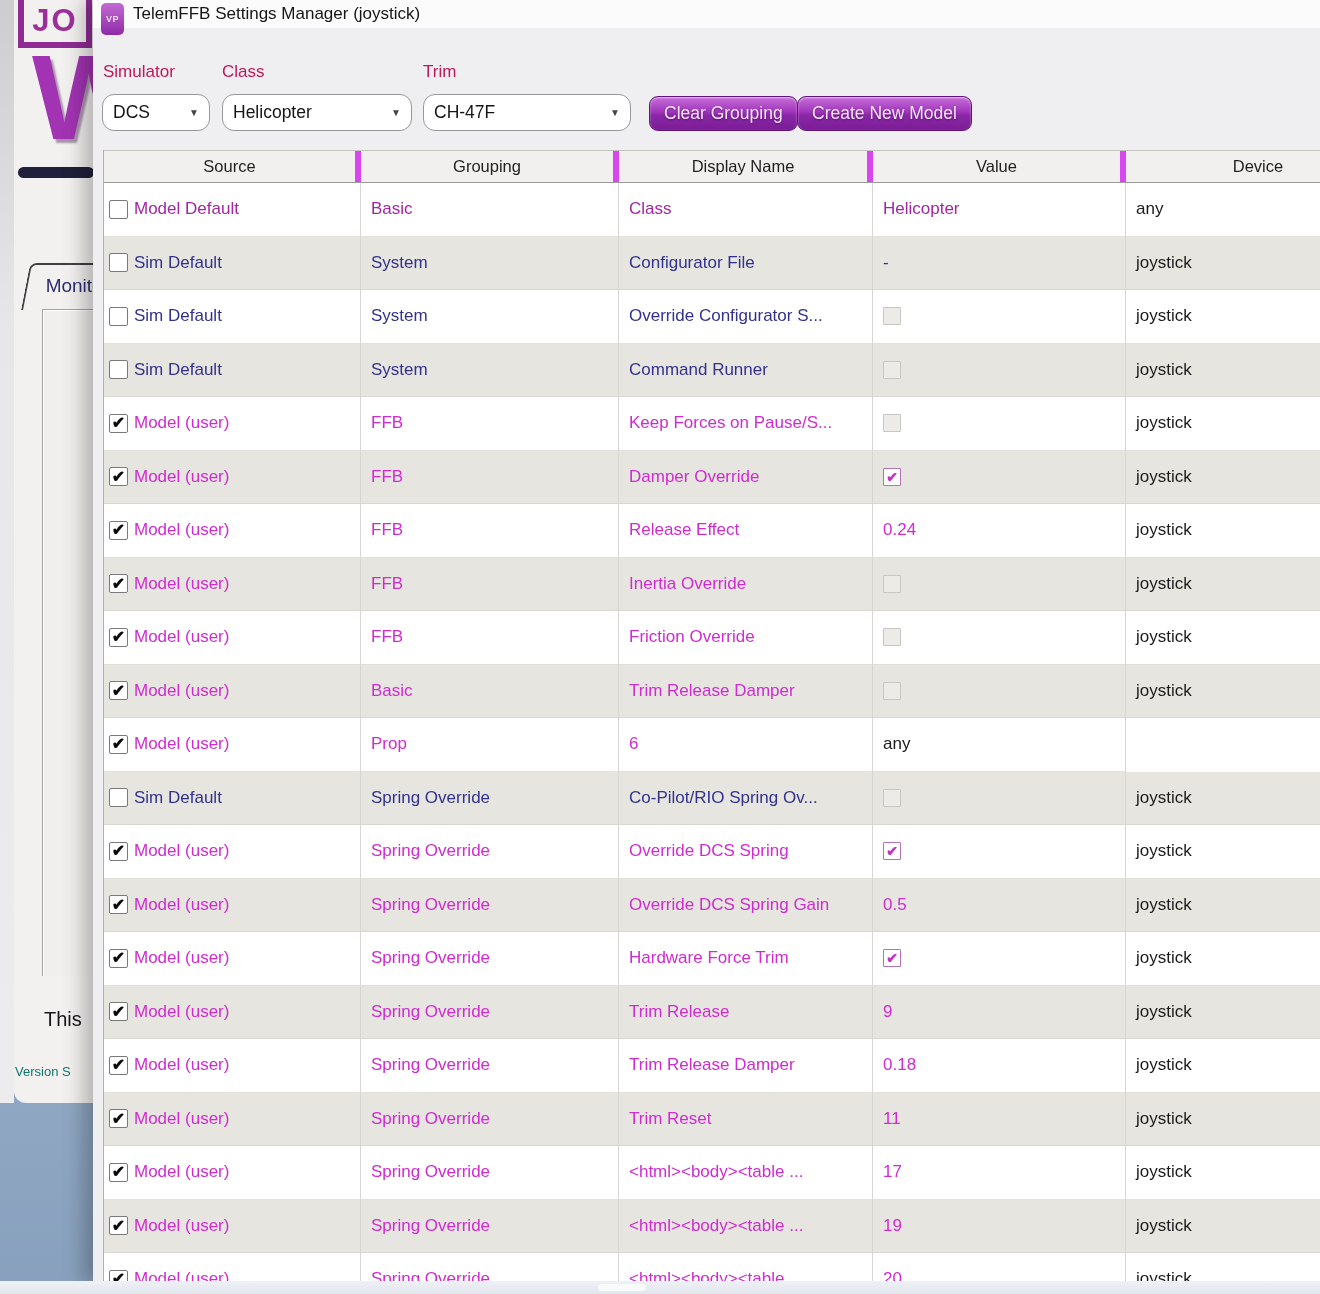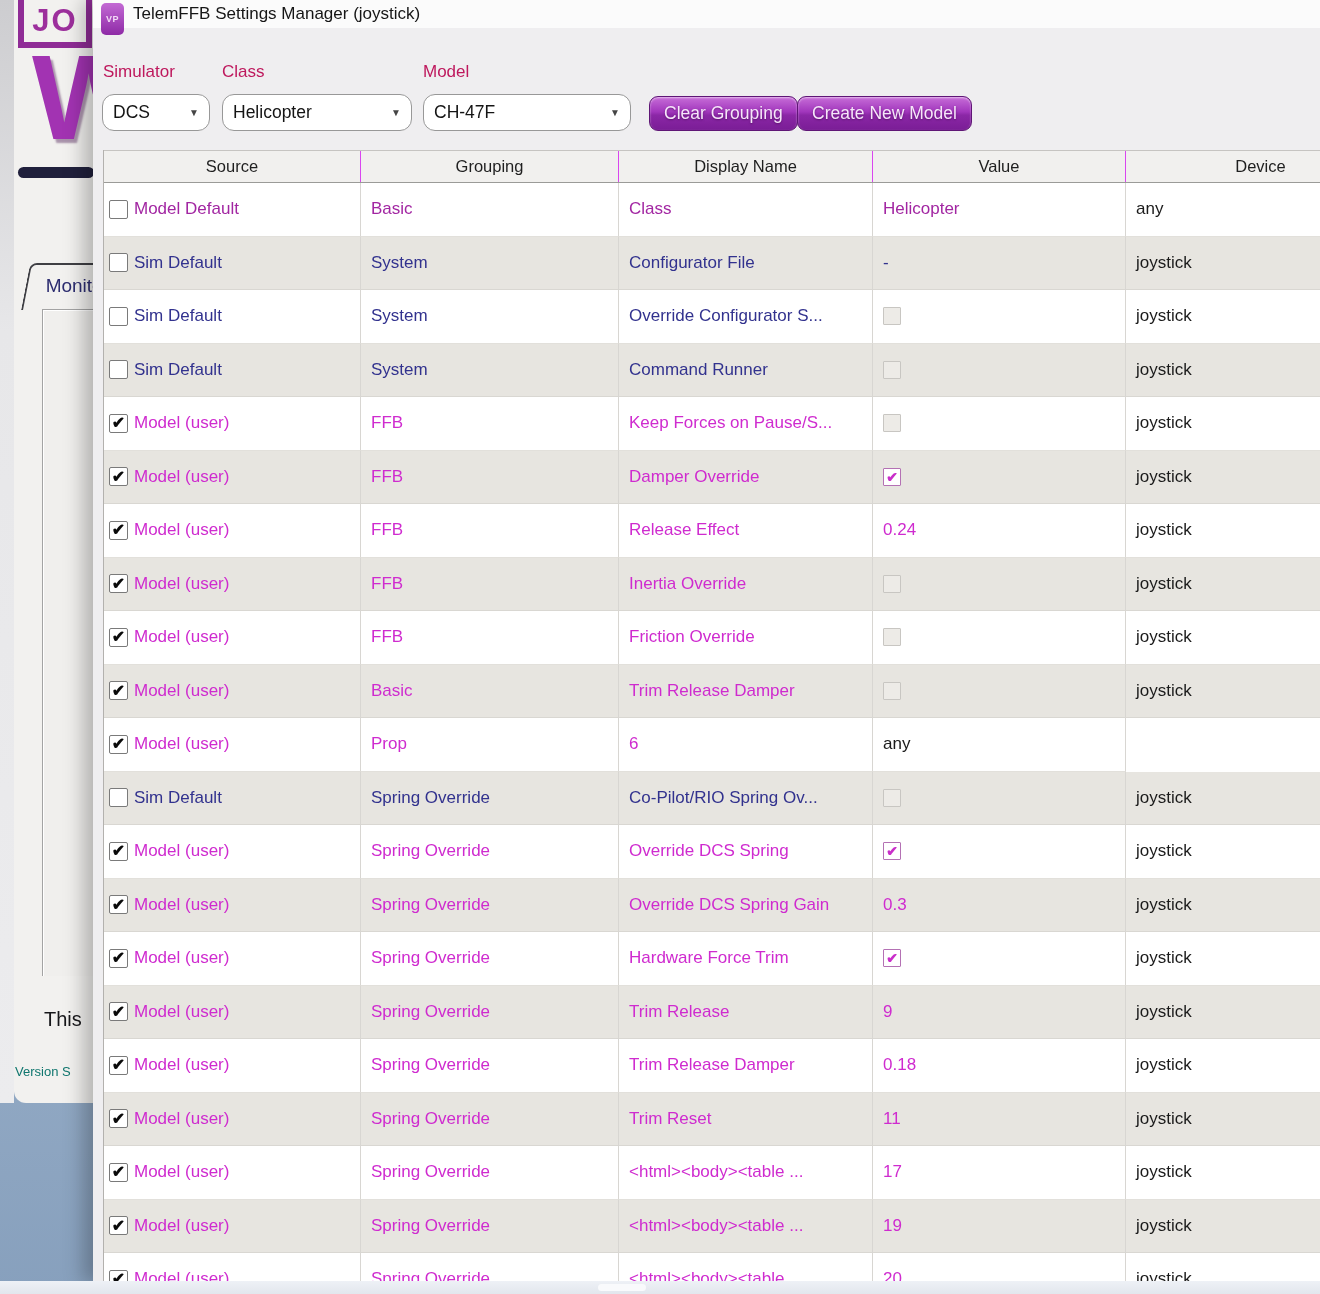--- a/index.html
+++ b/index.html
@@ -55,21 +55,21 @@
     box-shadow:inset 0 1px 2px rgba(255,255,255,.55);
     text-shadow:0 1px 2px rgba(60,0,70,.55); }
 
   
   .table { position:absolute; left:10px; top:150px; width:1292px;
     border-left:1px solid #b3b1ae; background:#fff; }
   .thead, .tr { display:grid; grid-template-columns:257px 258px 254px 253px 270px; }
   .thead { height:33px; background:#f1f0ee; border-top:1px solid #c6c4c1;
     border-bottom:1px solid #9b9b98; }
   .th { display:flex; align-items:center; justify-content:center; font-size:16.5px;
-    color:#1f1f1f; border-right:1px solid #d946ef; }
+    color:#1f1f1f; border-right:6px solid #d946ef; }
   .tr { height:53.5px; background:#ffffff; }
   .tr.alt { background:#e7e5e0; }
   .td { display:flex; align-items:center; border-right:1px solid #d8d6d2;
     border-bottom:1px solid #e2e0db; padding-left:10px; font-size:17px;
     overflow:hidden; white-space:nowrap; }
   .tr.alt .td { border-bottom:1px solid #d9d7d2; }
   .td.src { padding-left:5px; gap:6px; }
   .tr.model         { --rowc:#cf2bcf; }
   .tr.sim           { --rowc:#32328e; }
   .tr.model-default { --rowc:#a226a2; }
@@ -110,21 +110,21 @@
 </div>
 
 <div class="app">
   <div class="titlebar">
     <div class="app-icon">VP</div>
     <div class="title">TelemFFB Settings Manager (joystick)</div>
   </div>
 
   <div class="lbl" style="left:10px; top:62px;">Simulator</div>
   <div class="lbl" style="left:129px; top:62px;">Class</div>
-  <div class="lbl" style="left:330px; top:62px;">Model</div>
+  <div class="lbl" style="left:330px; top:62px;">Trim</div>
 
   <div class="combo" style="left:9px; top:94px; width:108px;">
     <span>DCS</span>
     <span class="combo-arrow">▼</span>
   </div>
   <div class="combo" style="left:129px; top:94px; width:190px;">
     <span>Helicopter</span>
     <span class="combo-arrow">▼</span>
   </div>
   <div class="combo" style="left:330px; top:94px; width:208px;">
@@ -402,21 +402,21 @@
             </span>
             <span class="cval">Model (user)</span>
           </div>
           <div class="td">
             <span class="cval">Spring Override</span>
           </div>
           <div class="td">
             <span class="cval">Override DCS Spring Gain</span>
           </div>
           <div class="td val">
-            <span class="cval">0.3</span>
+            <span class="cval">0.5</span>
           </div>
           <div class="td dev">
             <span class="cval">joystick</span>
           </div>
         </div>
         <div class="tr model">
           <div class="td src">
             <span class="cb">
               <span class="mk">✔</span>
             </span>

